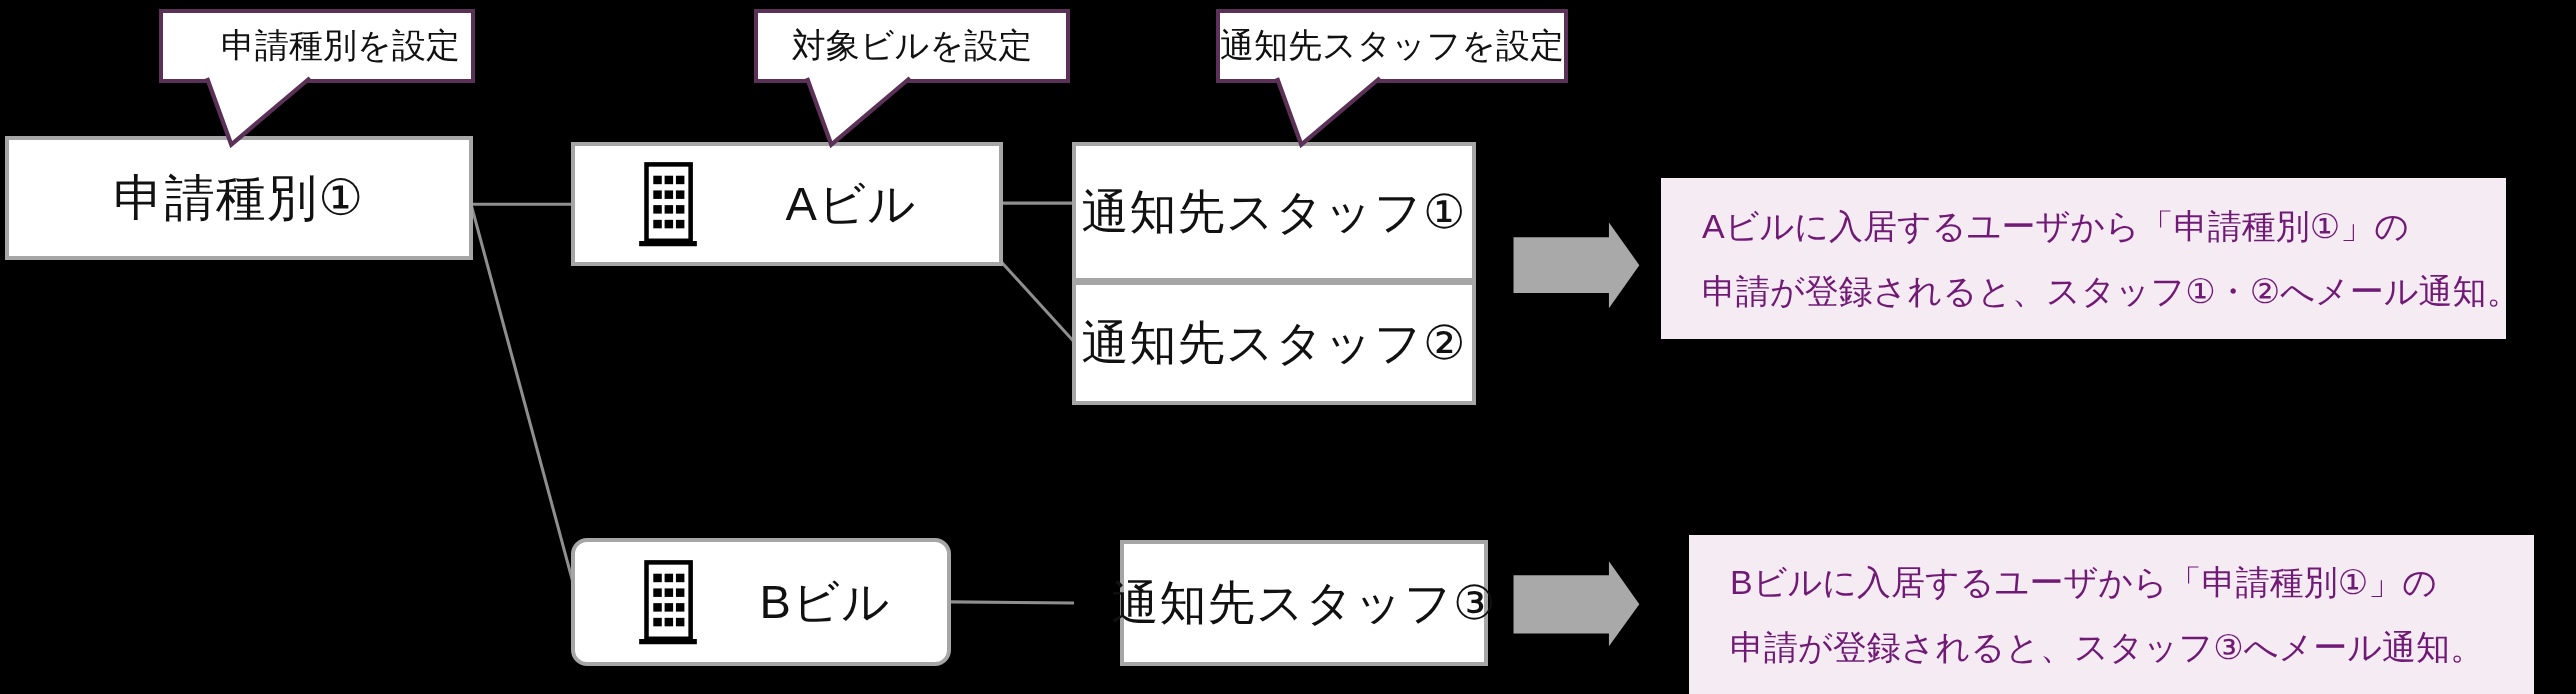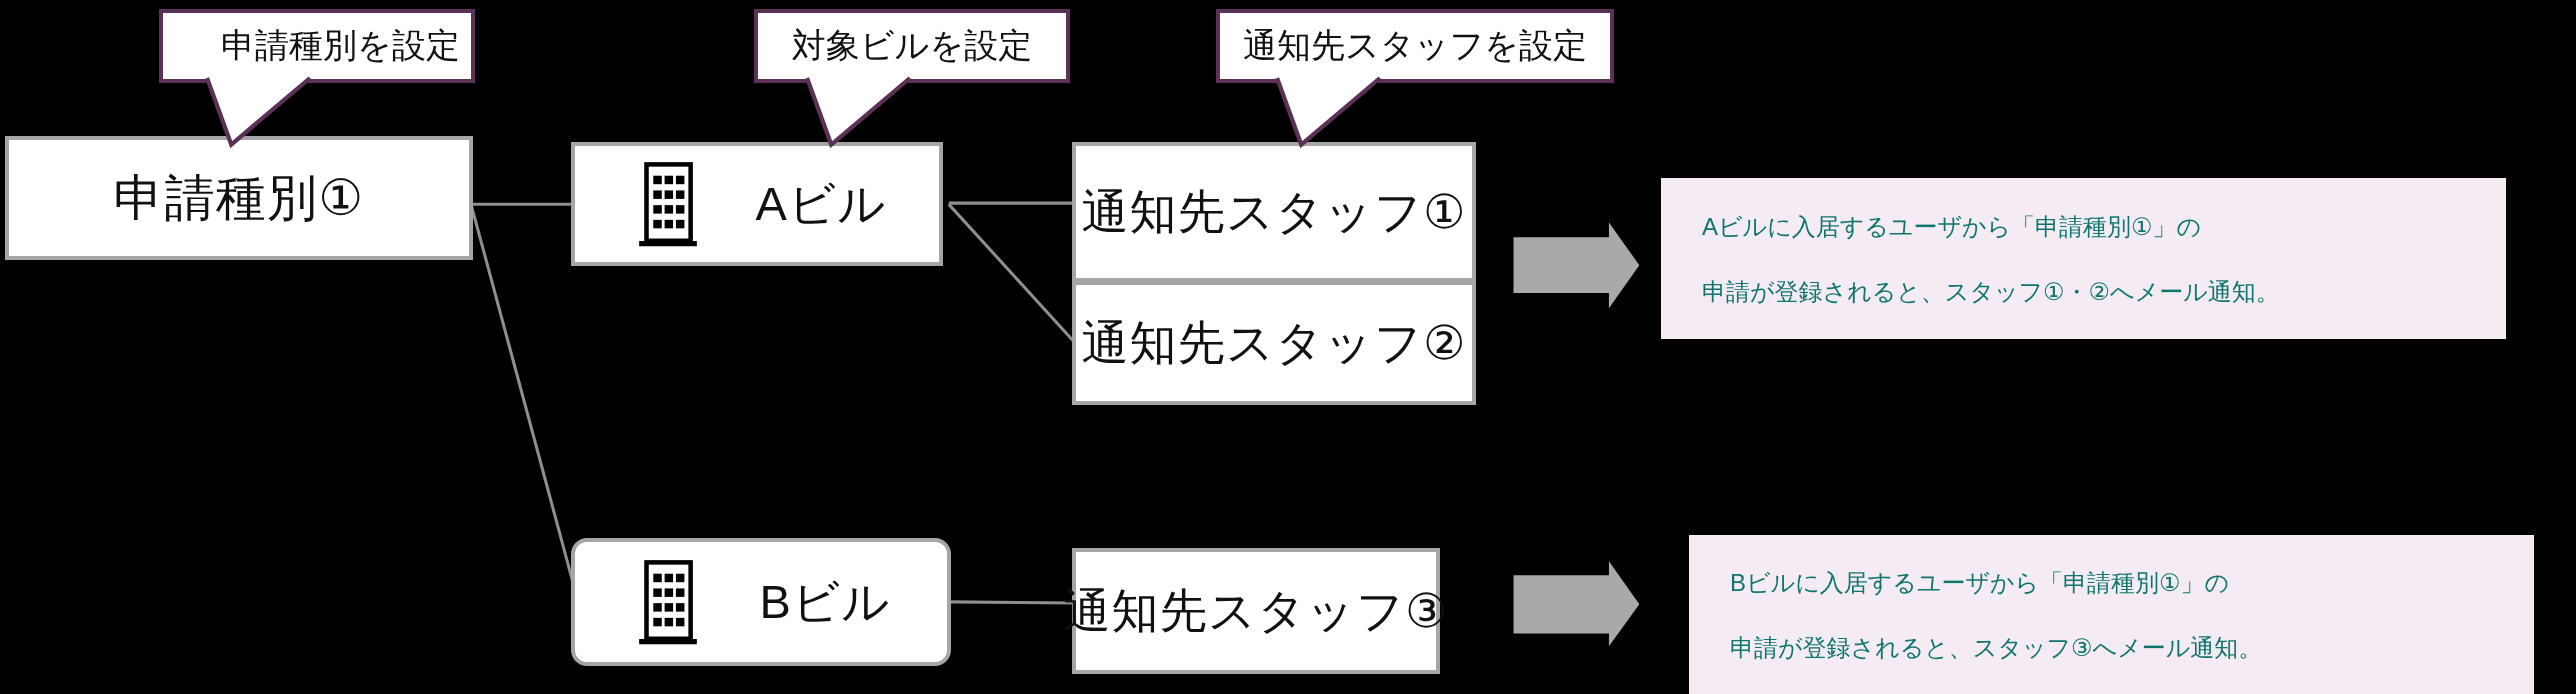--- a/index.html
+++ b/index.html
@@ -57,23 +57,23 @@
   }
   .note{
     position:absolute;
     background:#f5ebf3;
     box-sizing:border-box;
     display:flex;flex-direction:column;justify-content:center;
     padding-left:41px;
     gap:0;
   }
   .note .note-line{
-    font-size:24px;
+    font-size:34px;
     line-height:65px;
-    color:#0f766e;
+    color:#701a75;
     white-space:nowrap;
   }
 </style>
 </head>
 <body>
 
 <svg id="connector-layer" viewBox="0 0 4238 1143" xmlns="http://www.w3.org/2000/svg">
   <g stroke="#8f8f8f" stroke-width="5">
     <line x1="775" y1="336" x2="944" y2="336"></line>
     <line x1="775" y1="336" x2="948" y2="978"></line>
@@ -92,32 +92,32 @@
   <path d="M 5,0 L 45,110 L 175,0" fill="#ffffff" stroke="#5c3157" stroke-width="7"></path>
 </svg>
 
 <div class="callout" style="left:754px;width:316px;">
   <span class="label">対象ビルを設定</span>
 </div>
 <svg class="callout-tail" style="left:804px;" viewBox="0 0 180 114">
   <path d="M 5,0 L 45,110 L 175,0" fill="#ffffff" stroke="#5c3157" stroke-width="7"></path>
 </svg>
 
-<div class="callout" style="left:1216px;width:398px;text-align:right;">
+<div class="callout" style="left:1216px;width:352px;text-align:right;">
   <span class="label">通知先スタッフを設定</span>
 </div>
 <svg class="callout-tail" style="left:1274px;" viewBox="0 0 180 114">
   <path d="M 5,0 L 45,110 L 175,0" fill="#ffffff" stroke="#5c3157" stroke-width="7"></path>
 </svg>
 
 <div class="box" id="box-application-type" style="left:4.9px;top:136px;width:468px;height:124px;">
   <span class="label">申請種別①</span>
 </div>
 
-<div class="box bldg-box" style="left:571px;top:142px;width:372px;height:124px;">
+<div class="box bldg-box" style="left:571px;top:142px;width:432px;height:124px;">
   <svg class="bldg-icon" viewBox="0 0 104 152">
     <rect x="14" y="6" width="78" height="135" fill="#ffffff" stroke="#000000" stroke-width="8"></rect>
     <g fill="#000000">
       <rect x="26" y="26" width="15" height="15"></rect>
         <rect x="46" y="26" width="15" height="15"></rect>
         <rect x="66" y="26" width="15" height="15"></rect>
       <rect x="26" y="52" width="15" height="15"></rect>
         <rect x="46" y="52" width="15" height="15"></rect>
         <rect x="66" y="52" width="15" height="15"></rect>
       <rect x="26" y="78" width="15" height="15"></rect>
@@ -155,21 +155,21 @@
 </div>
 
 <div class="box" style="left:1072px;top:142px;width:404px;height:140px;">
   <span class="label">通知先スタッフ①</span>
 </div>
 
 <div class="box" style="left:1072px;top:281px;width:404px;height:124px;">
   <span class="label">通知先スタッフ②</span>
 </div>
 
-<div class="box" style="left:1072px;top:540px;width:368px;height:126px;margin-top:8px;">
+<div class="box" style="left:1120px;top:540px;width:368px;height:126px;">
   <span class="label">通知先スタッフ③</span>
 </div>
 
 <div class="note" style="left:1661px;top:178px;width:845px;height:161px;">
   <div class="note-line">Aビルに入居するユーザから「申請種別①」の</div>
   <div class="note-line">申請が登録されると、スタッフ①・②へメール通知。</div>
 </div>
 
 <div class="note" style="left:1661px;top:535px;width:845px;height:160px;margin-left:28px;">
   <div class="note-line">Bビルに入居するユーザから「申請種別①」の</div>

